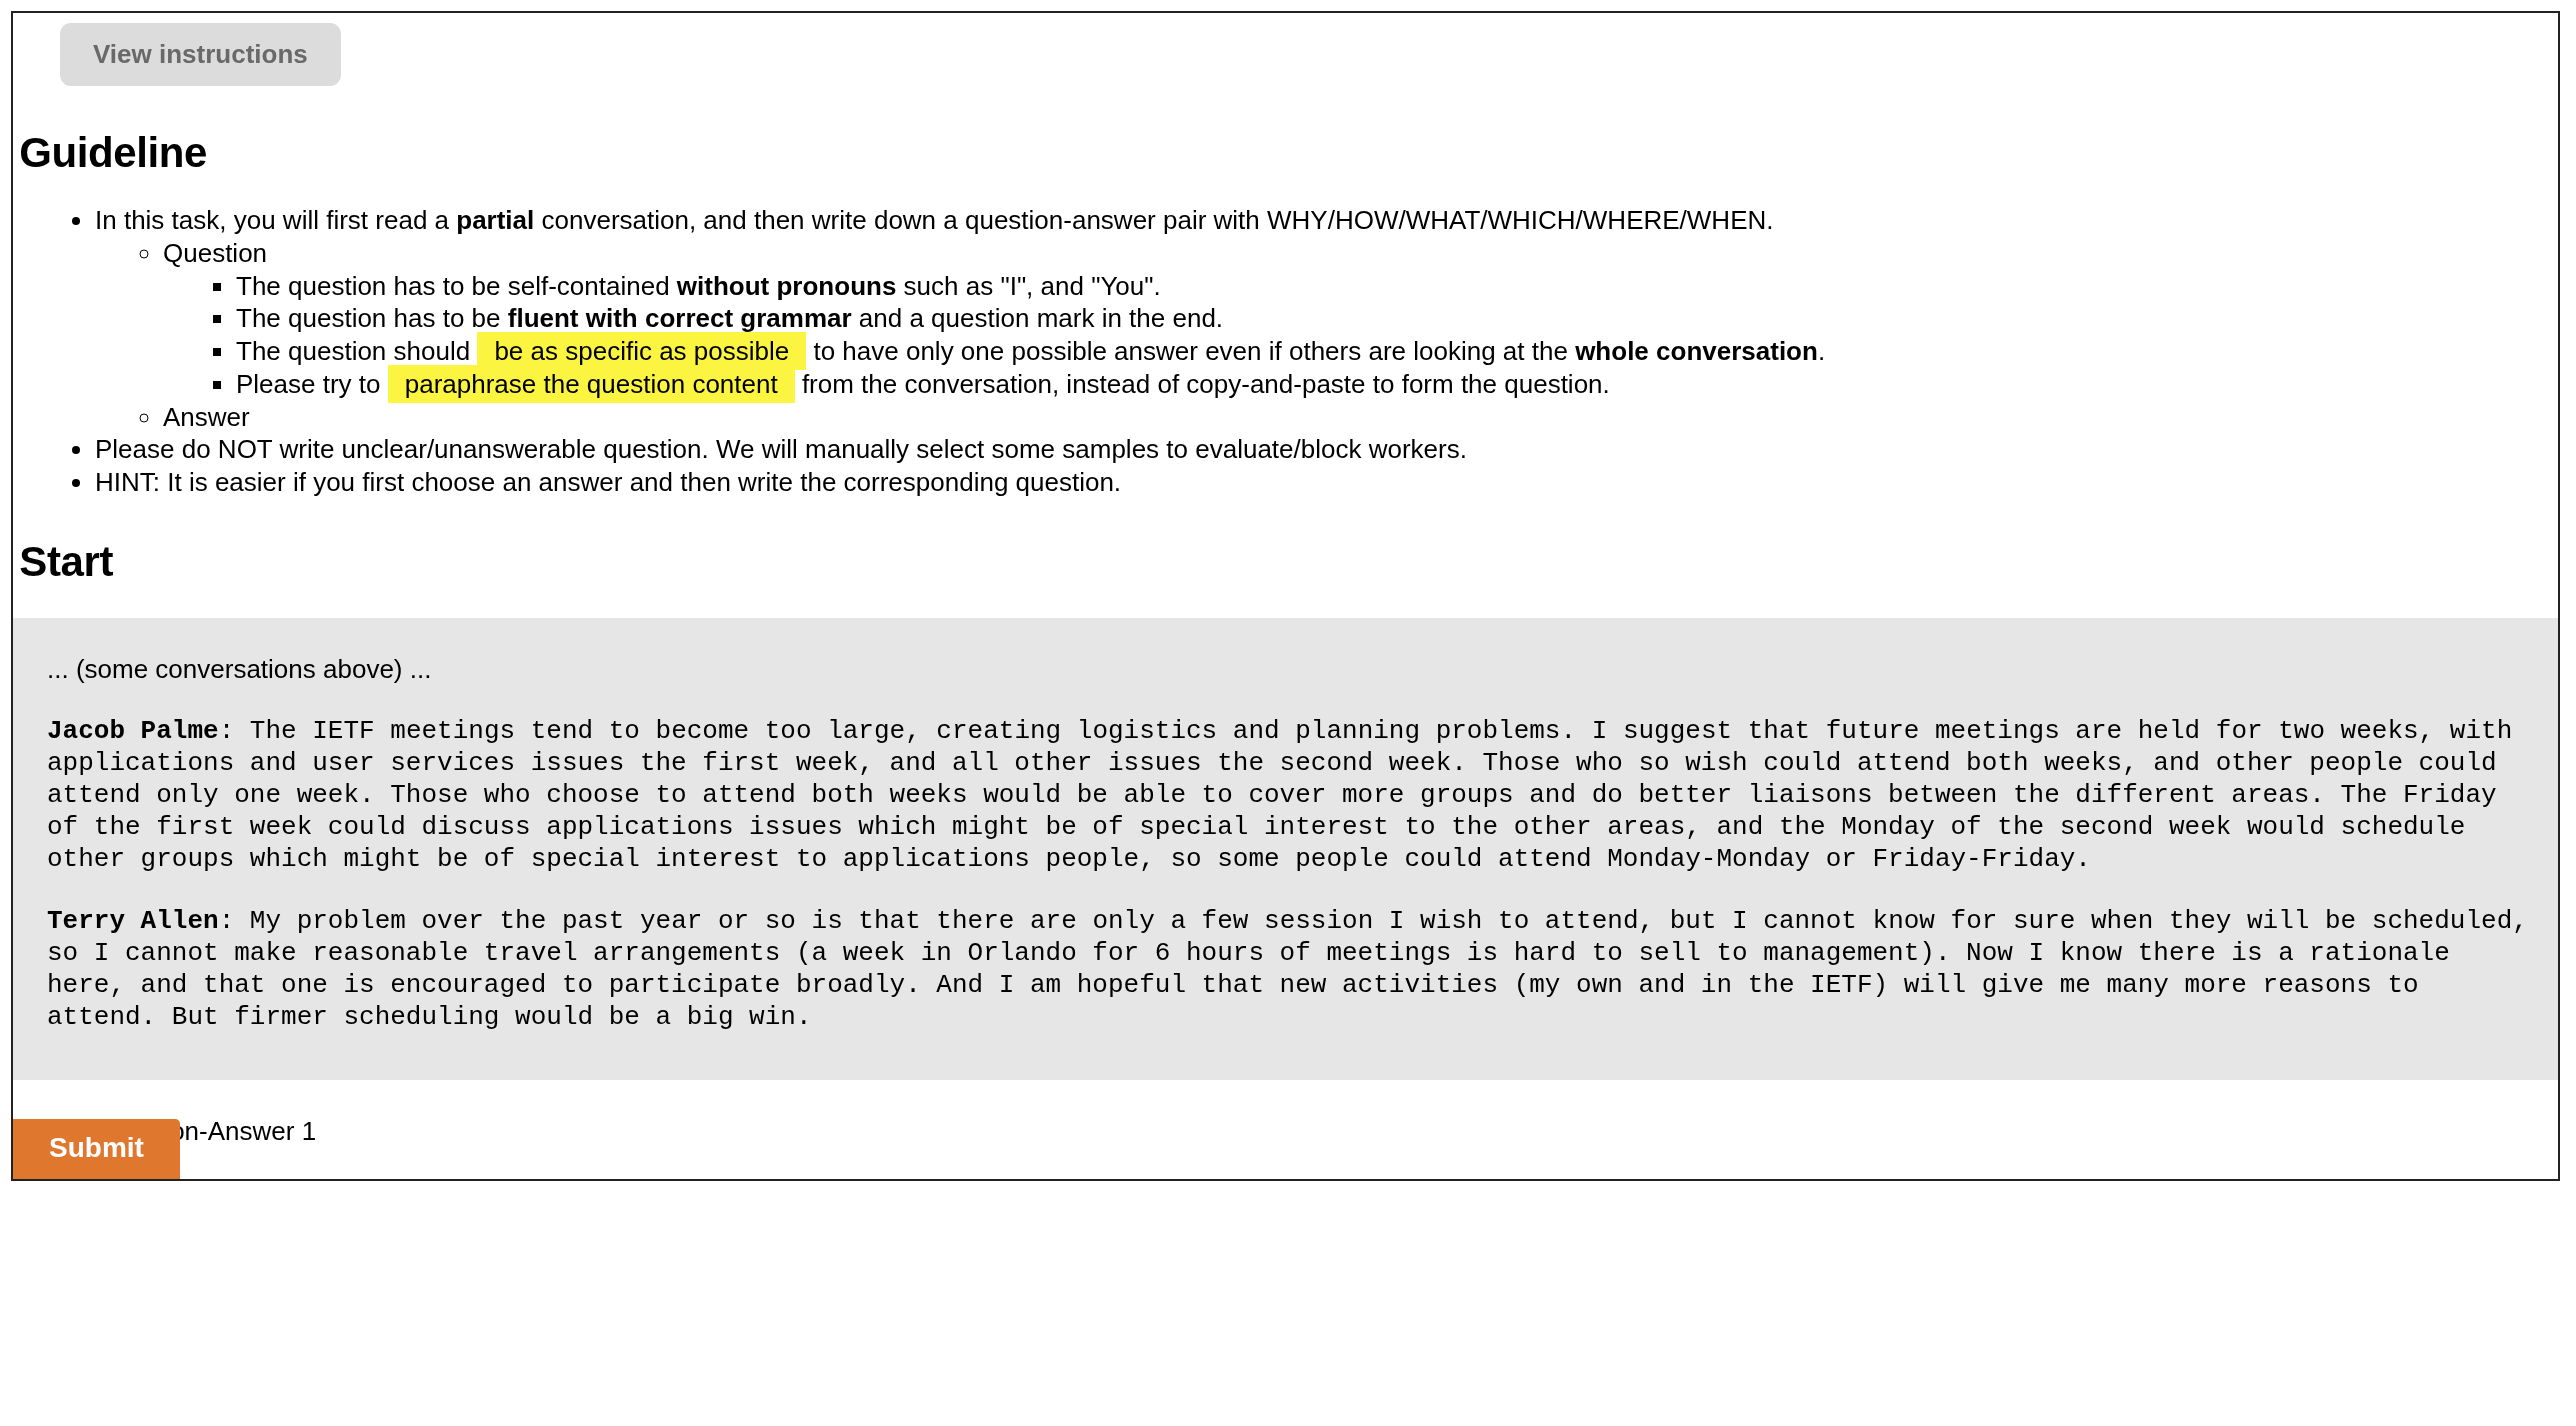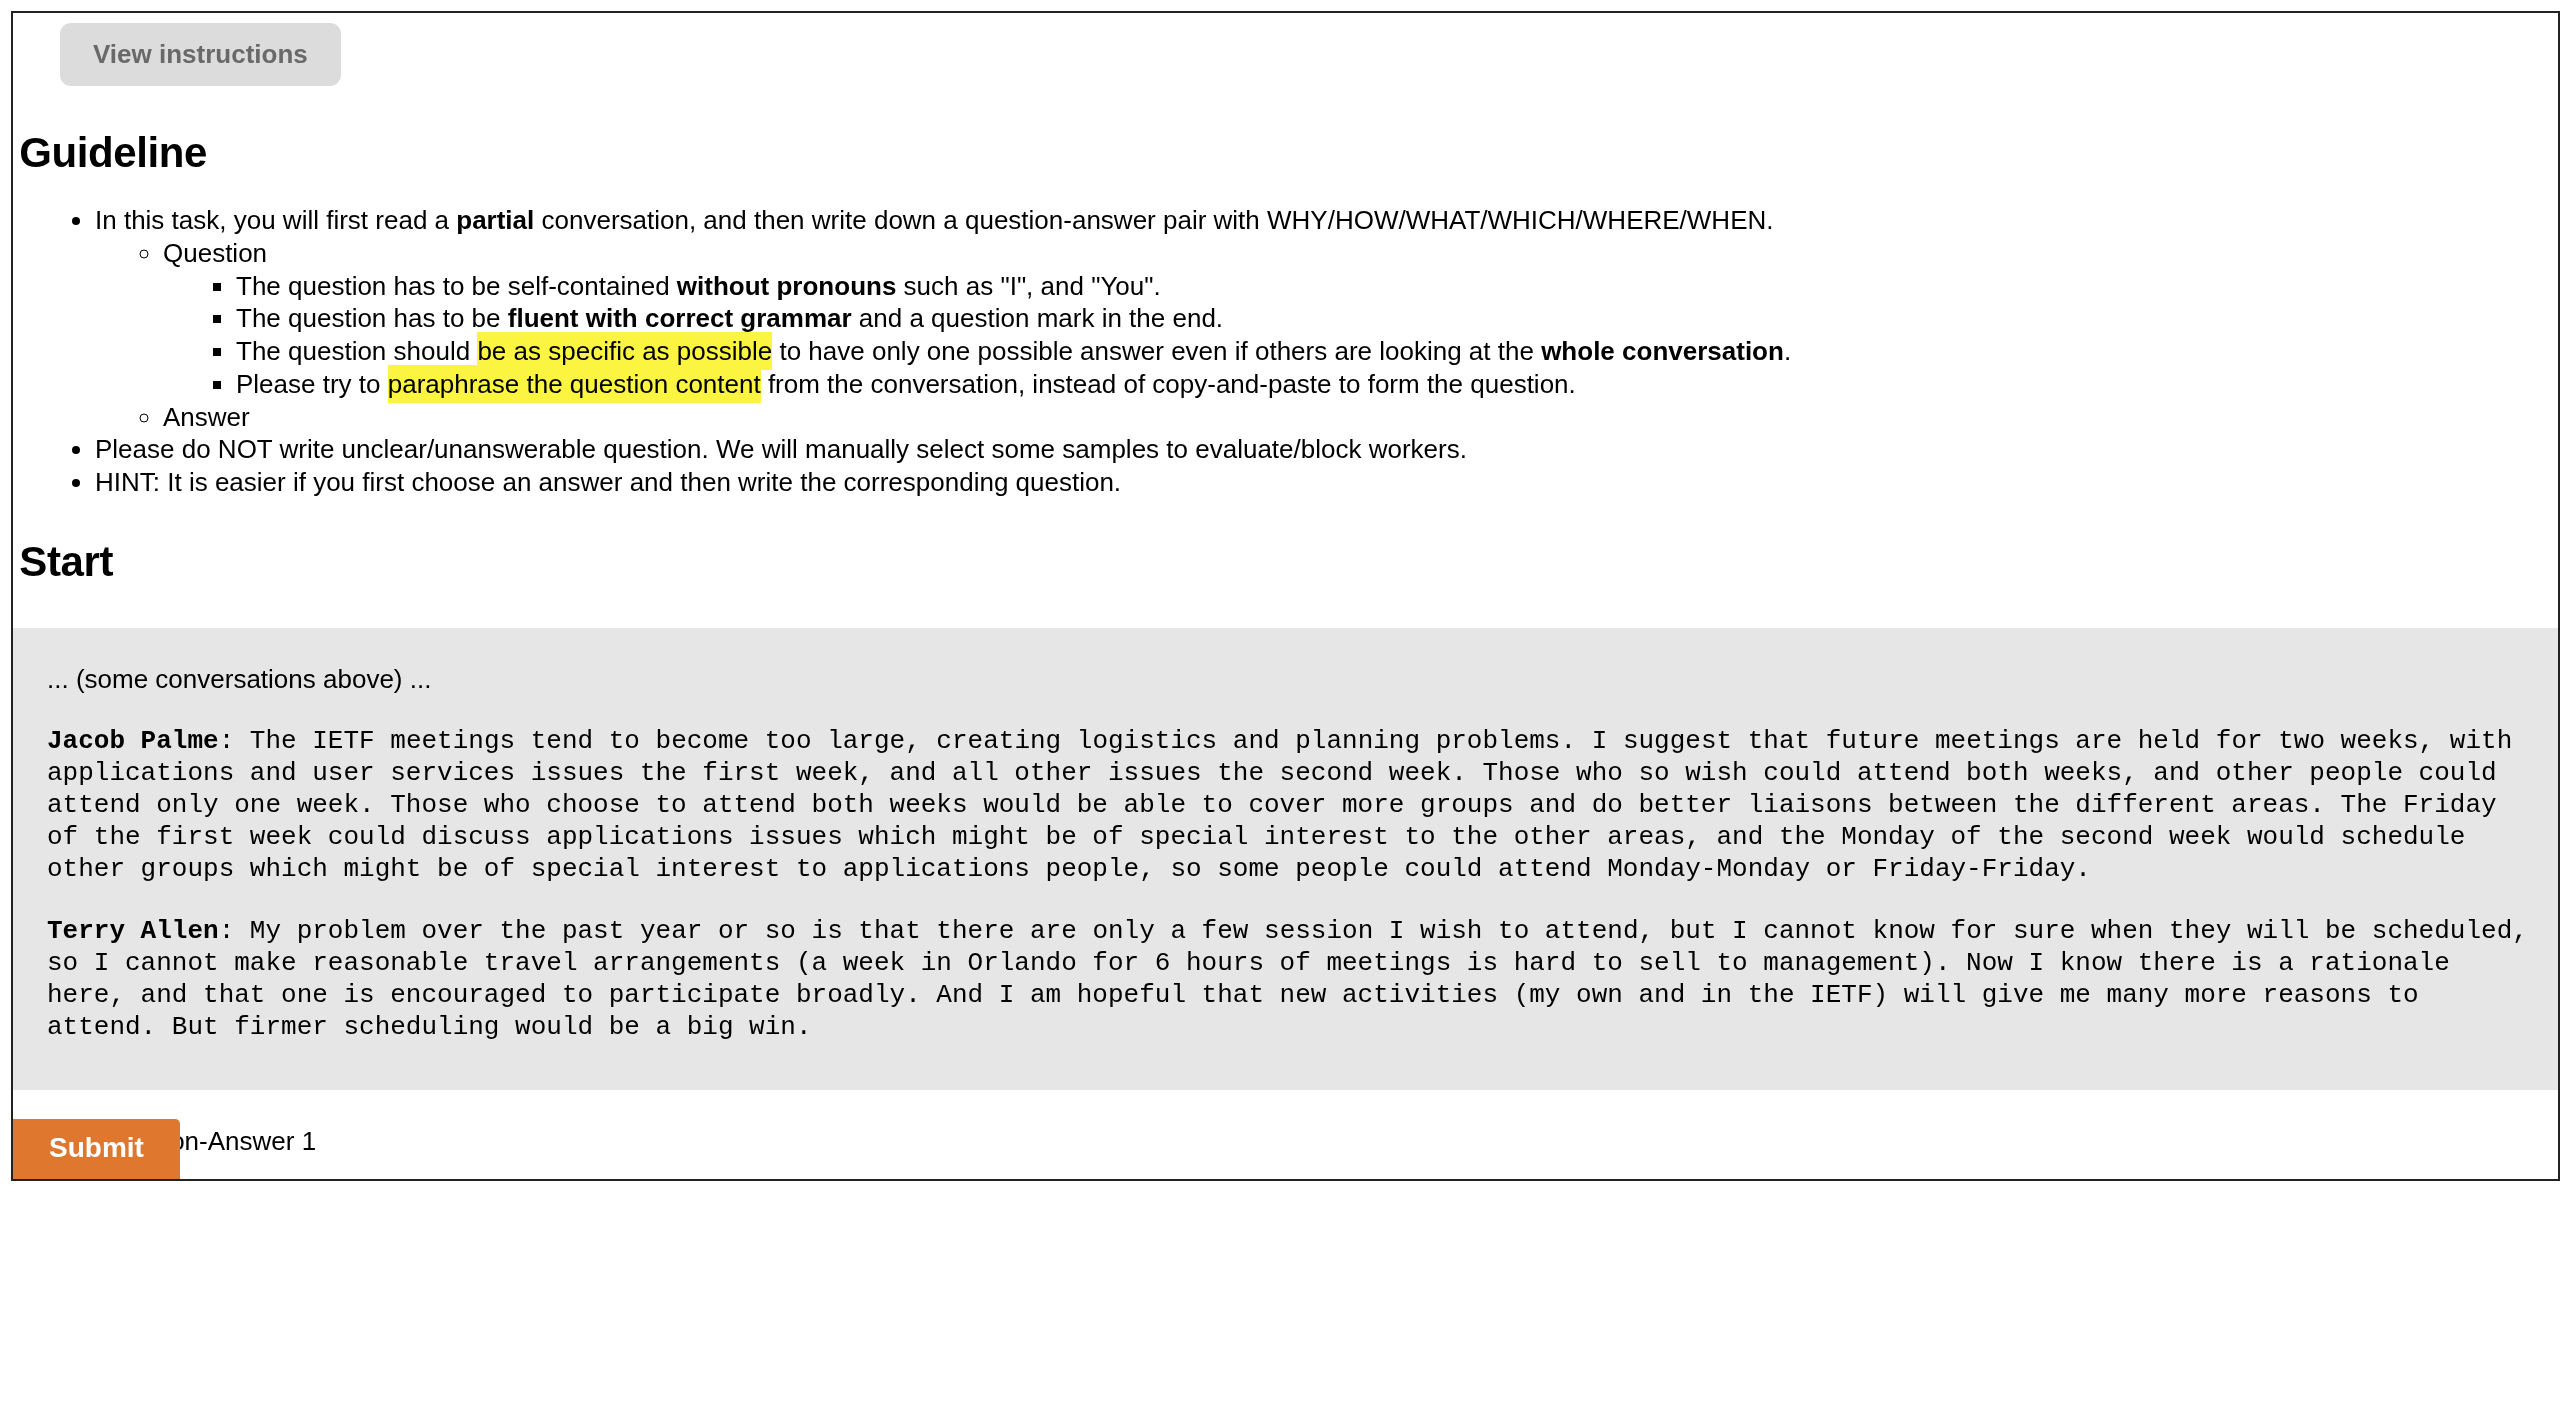--- a/index.html
+++ b/index.html
@@ -52,25 +52,25 @@
     margin: 0;
     padding-left: 68px;
     list-style-type: circle;
   }
   .guideline-list ul ul {
     padding-left: 73px;
     list-style-type: square;
   }
   .guideline-list li { margin: 0; }
   .b { font-weight: bold; }
-  .h { background: var(--c-highlight, #fbf542); padding: 4px 0; }
+  .h { background: var(--c-highlight, #fbf542); padding: 4px 17px; }
 
   
   .conversation {
-    margin-top: 42px;
+    margin-top: 32px;
     background: var(--c-conversation, #e6e6e6);
     padding: 36px 22px 46px 34px;
     font-size: 26px;
     line-height: 1.23;
   }
   .conversation p { margin: 0; }
   .conversation p + p { margin-top: 30px; font-family: Liberation Mono, monospace; }
   .speaker { font-weight: bold; }
 
   

